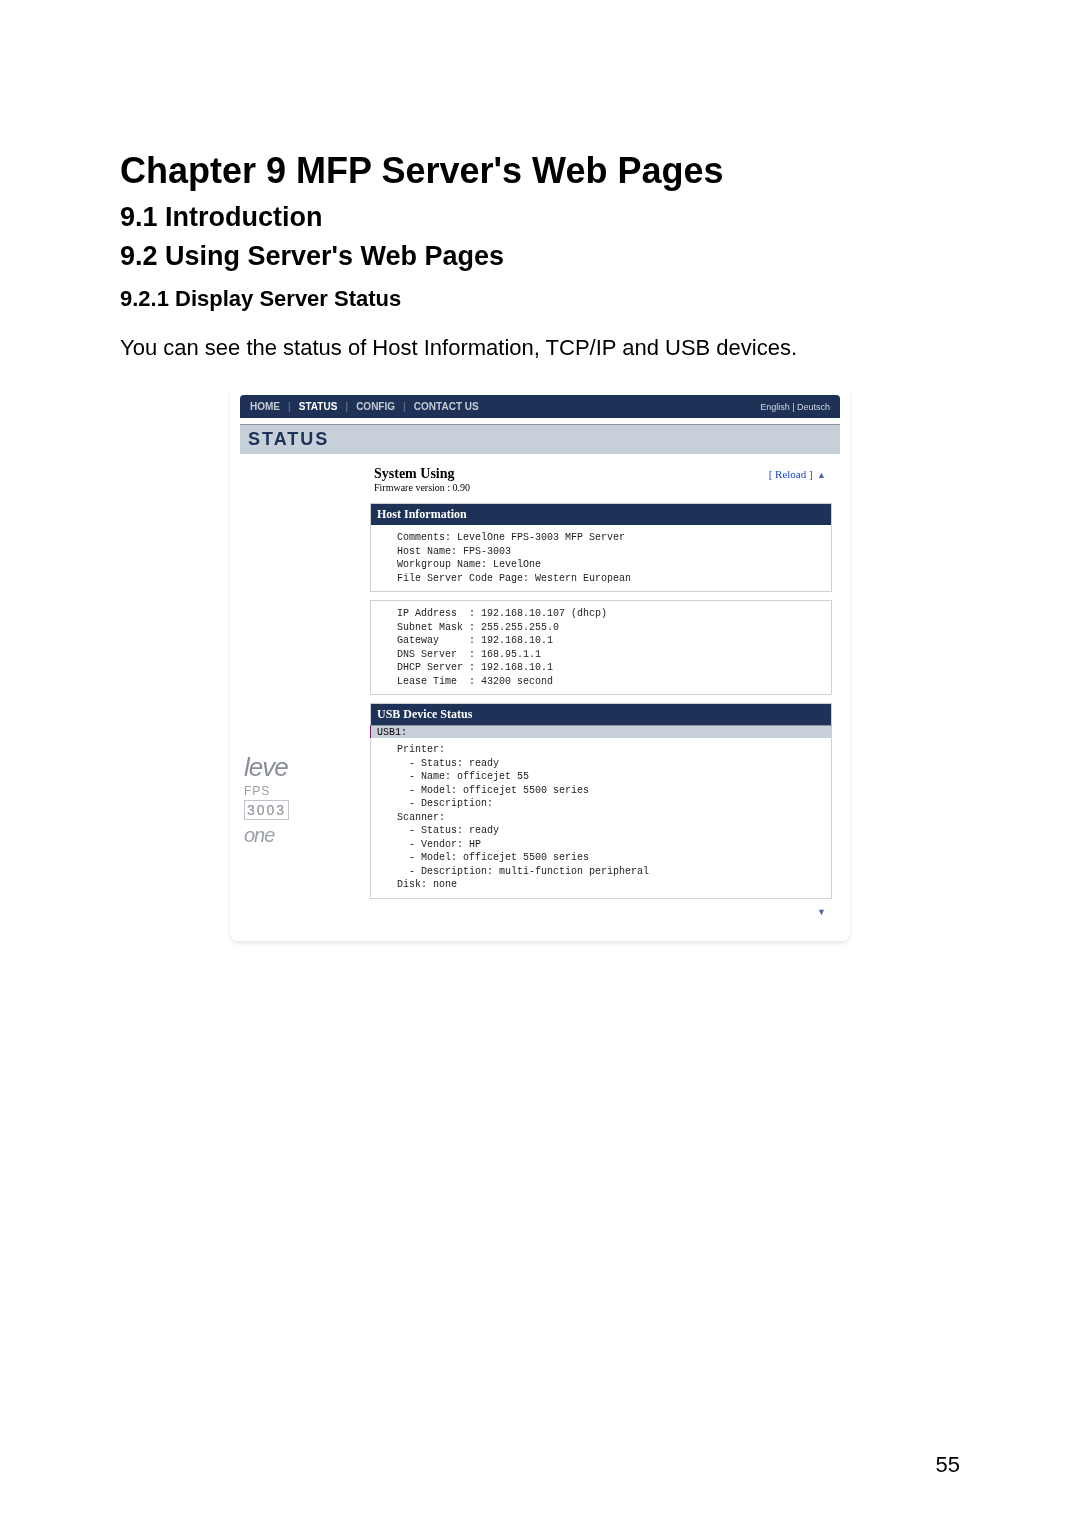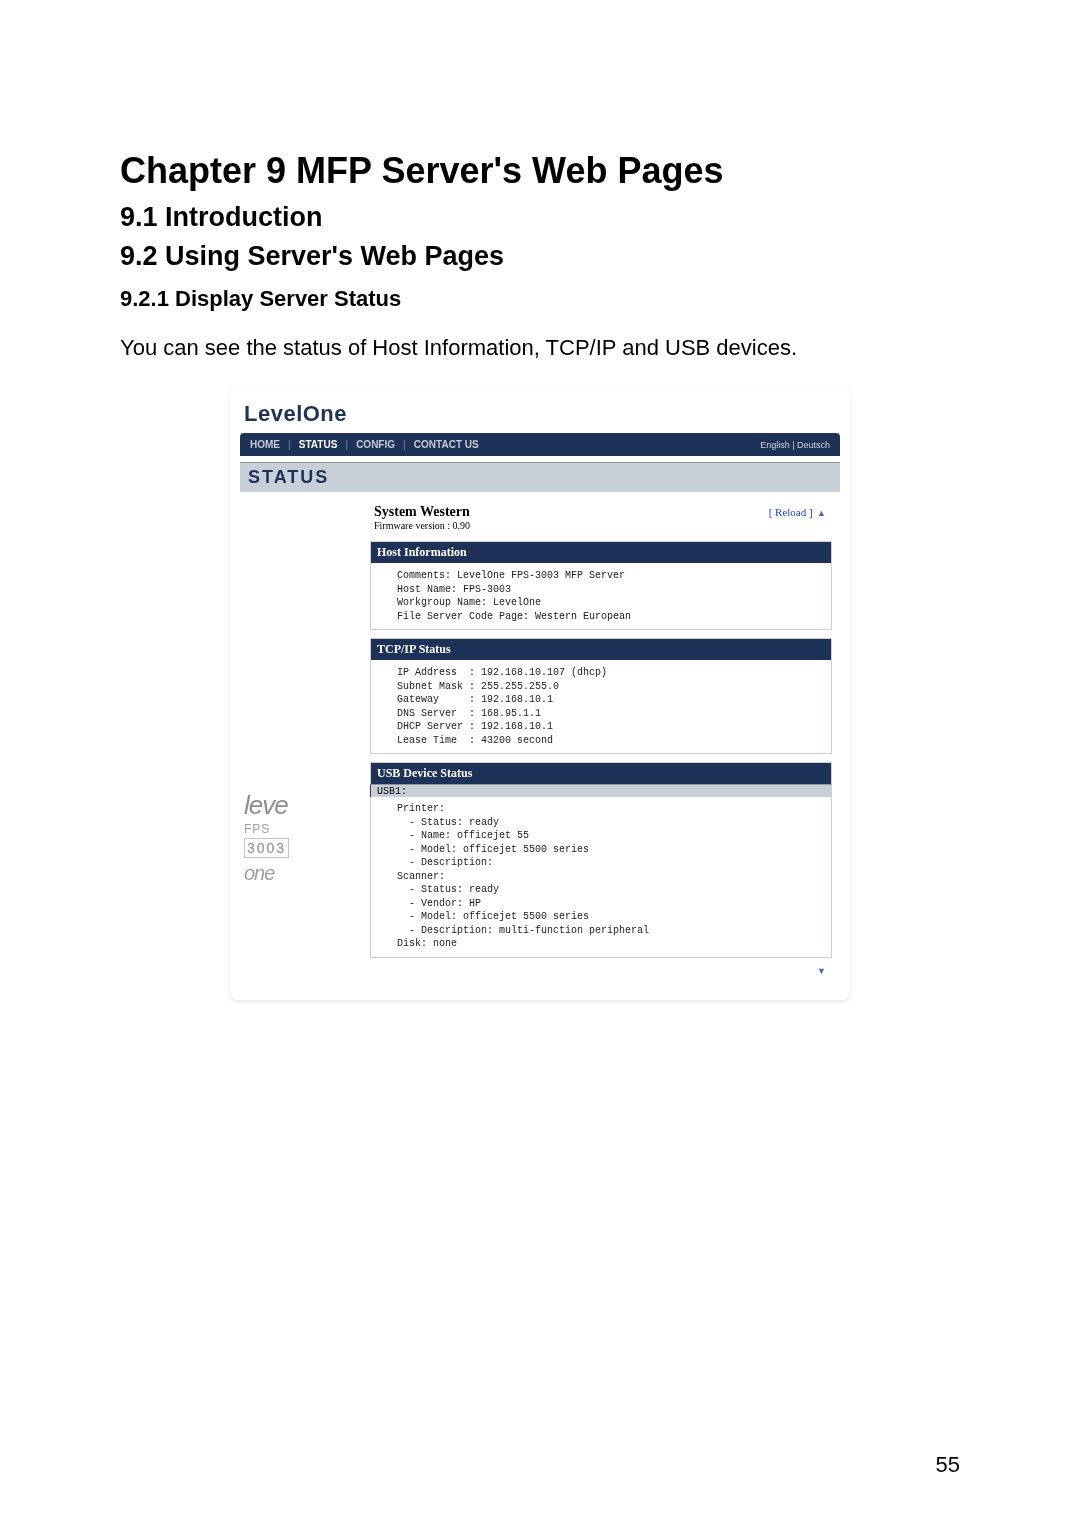--- a/index.html
+++ b/index.html
@@ -213,21 +213,20 @@
 
   <div class="h2">9.1    Introduction</div>
 
   <div class="h2">9.2    Using Server's Web Pages</div>
   <div class="h3">9.2.1   Display Server Status</div>
 
   <p class="body-text">You can see the status of Host Information, TCP/IP and USB devices.</p>
 
   <div class="screenshot-wrap">
     <div class="app-frame">
-      <div class="brand">LevelOne</div>
       <div class="navbar">
         <div class="nav-left">
           <span class="nav-item">HOME</span>
           <span class="nav-sep">|</span>
           <span class="nav-item active">STATUS</span>
           <span class="nav-sep">|</span>
           <span class="nav-item">CONFIG</span>
           <span class="nav-sep">|</span>
           <span class="nav-item">CONTACT US</span>
         </div>
@@ -245,39 +244,38 @@
             <div class="l2">FPS</div>
             <div class="l3">3003</div>
             <div class="l4">one</div>
           </div>
         </div>
 
         <div class="main">
 
           <div class="panel-row">
             <div>
-              <div class="sys-title">System Western</div>
+              <div class="sys-title">System Using</div>
               <div class="fw">Firmware version : 0.90</div>
             </div>
             <div>
               <span class="reload">[ Reload ]</span>
               <span class="scroll-arrow">▲</span>
             </div>
           </div>
 
           <div class="section">
             <div class="section-head">Host Information</div>
             <div class="section-body">   Comments: LevelOne FPS-3003 MFP Server
    Host Name: FPS-3003
    Workgroup Name: LevelOne
    File Server Code Page: Western European</div>
           </div>
 
           <div class="section">
-            <div class="section-head">TCP/IP Status</div>
             <div class="section-body">   IP Address  : 192.168.10.107 (dhcp)
    Subnet Mask : 255.255.255.0
    Gateway     : 192.168.10.1
    DNS Server  : 168.95.1.1
    DHCP Server : 192.168.10.1
    Lease Time  : 43200 second</div>
           </div>
 
           <div class="section" style="border-bottom:none;">
             <div class="section-head">USB Device Status</div>

